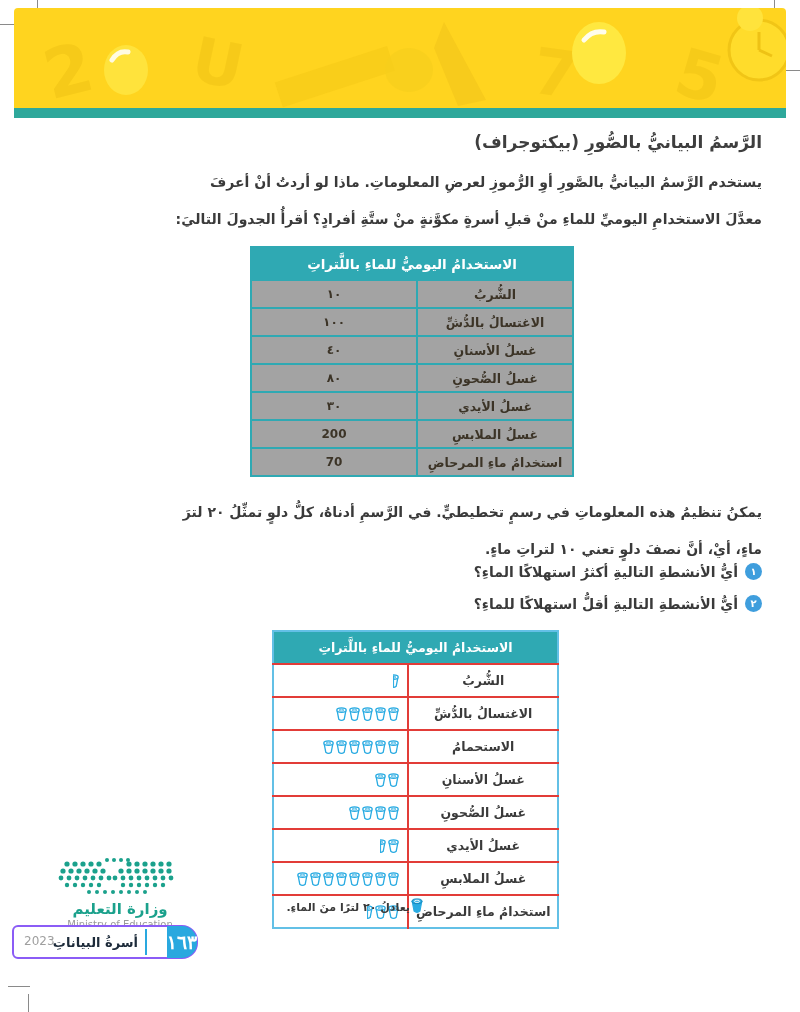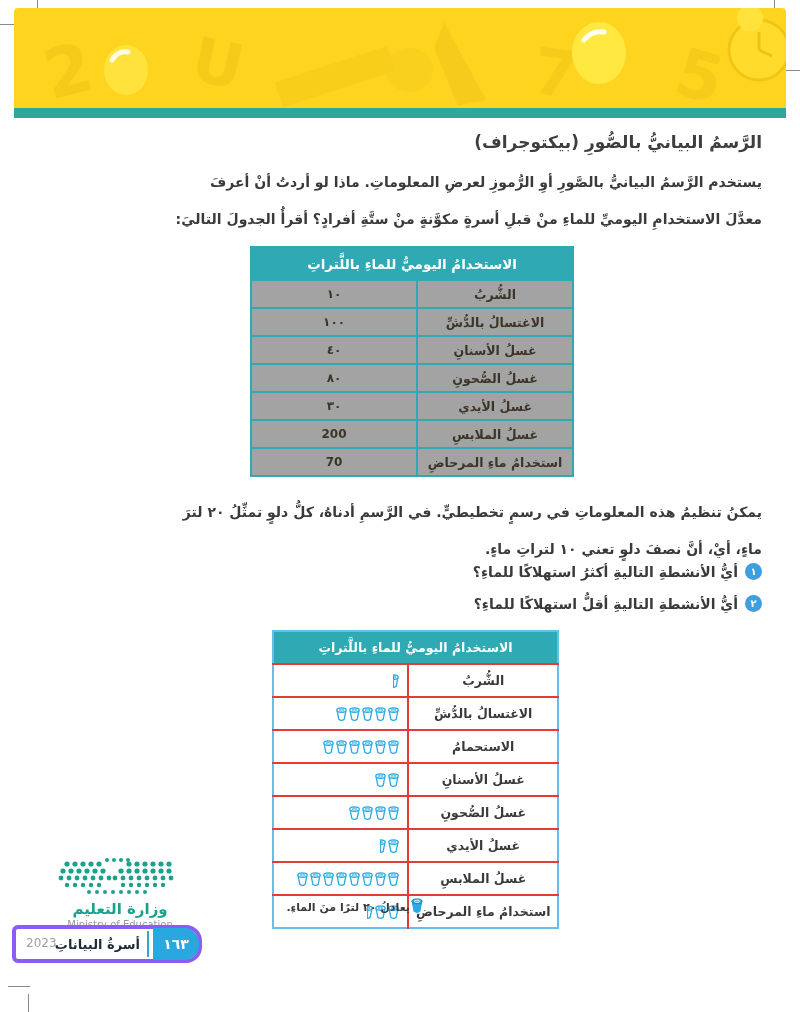--- a/index.html
+++ b/index.html
@@ -55,24 +55,24 @@
   .legend{position:absolute;left:274px;top:897px;width:150px;direction:rtl;display:flex;
           align-items:center;font-size:11px;font-weight:bold;color:#3a3a3a;}
 
   
   .logo-dots{position:absolute;left:55px;top:858px;}
   .ministry-ar{position:absolute;left:55px;top:900px;width:130px;text-align:center;
                color:#1ba18c;font-size:15px;font-weight:bold;direction:rtl;}
   .ministry-en{position:absolute;left:55px;top:919px;width:130px;text-align:center;
                color:#9a9a9a;font-size:10px;text-decoration:underline;}
   .badge{position:absolute;left:12px;top:925px;width:182px;height:30px;background:#fff;
-         border:4px solid #8b5cf6;border-radius:6px 16px 16px 6px;}
-  .badge-num{position:absolute;right:-1px;top:-1px;bottom:-1px;width:46px;background:#29a8df;
-             border-radius:0 15px 15px 0;color:#fff;font-size:14px;font-weight:bold;
-             display:flex;align-items:center;justify-content:center;}
+         border:2px solid #8b5cf6;border-radius:6px 16px 16px 6px;}
+  .badge-num{position:absolute;right:-1px;top:-1px;bottom:-1px;width:30px;background:#29a8df;
+             border-radius:0 15px 15px 0;color:#fff;font-size:19px;font-weight:bold;
+             display:flex;align-items:center;justify-content:center;font-family:Liberation Serif, serif;}
   .badge-sep{position:absolute;right:49px;top:2px;bottom:2px;width:2px;background:#29a8df;}
   .badge-chapter{position:absolute;right:58px;top:0;height:30px;display:flex;align-items:center;
                  font-size:13px;font-weight:bold;color:#1d2b3a;direction:rtl;}
   .badge-watermark{position:absolute;left:10px;top:7px;font-size:12px;color:#9f9f9f;z-index:0;}
 </style>
 </head>
 <body>
 
 <div class="page">
 
@@ -158,21 +158,21 @@
     </table>
   </div>
 
   <div class="para para-explain rtl">
     <div>يمكنُ تنظيمُ هذه المعلوماتِ في رسمٍ تخطيطيٍّ. في الرَّسمِ أدناهُ، كلُّ دلوٍ تمثِّلُ ٢٠ لترَ</div>
     <div>ماءٍ، أيْ، أنَّ نصفَ دلوٍ تعني ١٠ لتراتِ ماءٍ.</div>
   </div>
 
   <div class="question q1">
     <span class="q-circle">١</span>
-    <span class="q-text">أيُّ الأنشطةِ التاليةِ أكثرُ استهلاكًا للماءِ؟</span>
+    <span class="q-text">أيُّ الأنشطةِ التاليةِ أكثرُ استهلاكًا الماءِ؟</span>
   </div>
   <div class="question q2">
     <span class="q-circle">٢</span>
     <span class="q-text">أيُّ الأنشطةِ التاليةِ أقلُّ استهلاكًا للماءِ؟</span>
   </div>
 
   <div class="t2-wrap">
     <table class="t2">
       <thead>
         <tr>

